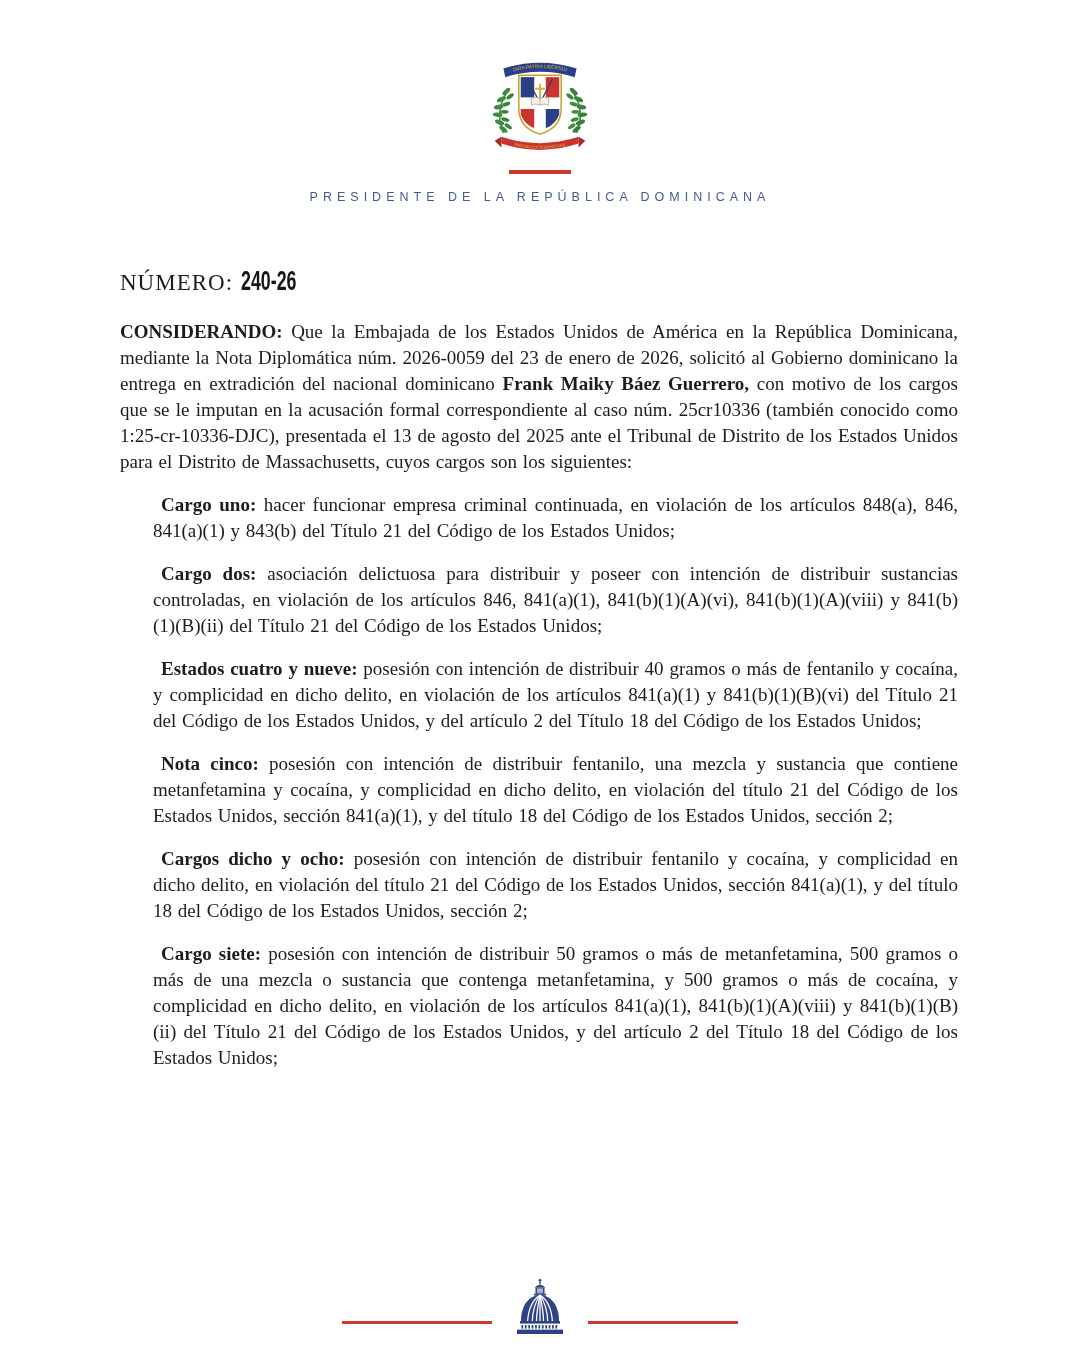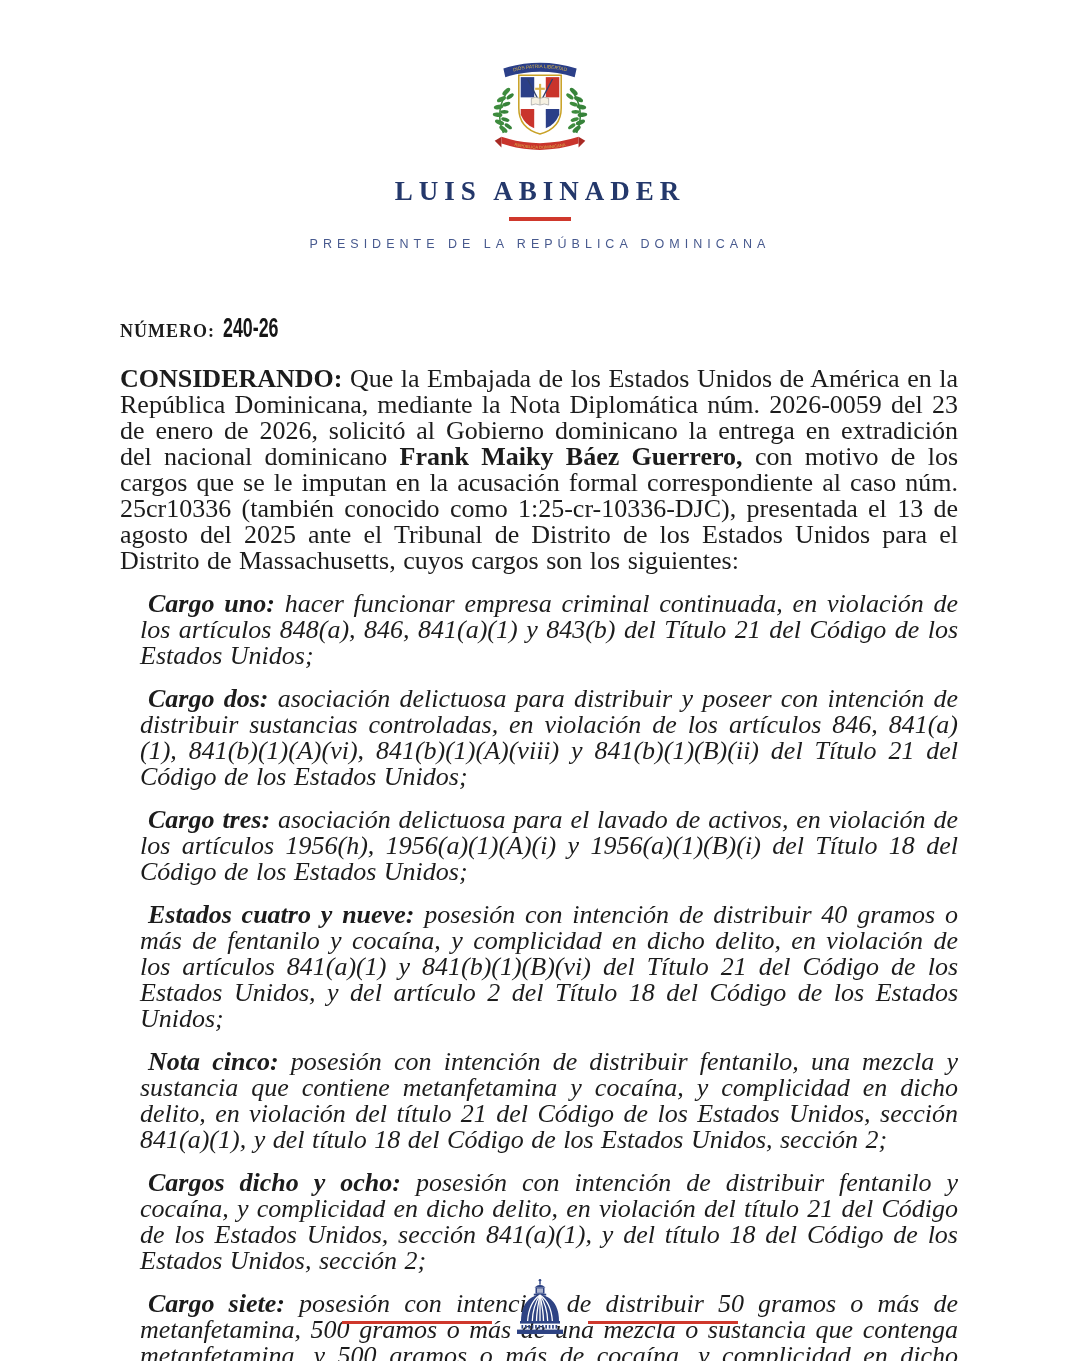--- a/index.html
+++ b/index.html
@@ -47,50 +47,49 @@
     font-size:12.5px;
     letter-spacing:5px;
     color:var(--subtitle_blue);
   }
   
   .doc-number{
     margin:62px 0 0 120px;
     white-space:nowrap;
   }
   .doc-number-label{
-    font-weight:bold;
-    font-size:18px;
+    font-weight:normal;
+    font-size:23px;
     letter-spacing:1px;
   }
   .doc-number-value{
     display:inline-block;
     font-family:"Liberation Sans", sans-serif;
     font-weight:bold;
     font-size:27px;
     letter-spacing:0px;
     transform:scaleX(.66);
     transform-origin:left 70%;
     margin-left:4px;
     color:#161616;
   }
   
   .doc-body{
     margin:22px 122px 0 120px;
   }
   .para{
     margin:0 0 17px 0;
     text-align:justify;
-    font-size:26px;
+    font-size:19px;
     line-height:26px;
     word-spacing:1px;
   }
   .para.indent{
-    margin-left:20px;
+    margin-left:33px;
     text-indent:8px;
-    font-style:italic;
   }
   .b{font-weight:bold;}
   
   .footer{
     position:absolute;
     left:0;right:0;bottom:21px;
     display:flex;
     justify-content:center;
     align-items:flex-end;
     column-gap:16px;
@@ -172,35 +171,33 @@
         <path class="c-navy" d="M66,57 L80,57 L80,63 Q75,74 66,77 Z"></path>
         <line x1="47" y1="26" x2="58" y2="47" stroke="#30406e" stroke-width="1.4"></line>
         <line x1="73" y1="26" x2="62" y2="47" stroke="#30406e" stroke-width="1.4"></line>
         <rect class="c-gold" x="59" y="31" width="2.2" height="15"></rect>
         <rect class="c-gold" x="55" y="35" width="10" height="2.2"></rect>
         <path d="M51,46 Q55.5,43.8 60,46 Q64.5,43.8 69,46 L69,53 Q64.5,50.8 60,53 Q55.5,50.8 51,53 Z" fill="#f6f1e2" stroke="#8a8a8a" stroke-width="0.6"></path>
         <line x1="60" y1="45.4" x2="60" y2="52.6" stroke="#8a8a8a" stroke-width="0.6"></line>
       </g>
     </svg>
 
-    <h1 class="president-name">LUIS ABINADER</h1>
     <div class="red-divider"></div>
     <div class="president-title">PRESIDENTE DE LA REPÚBLICA DOMINICANA</div>
   </div>
 
   <div class="doc-number">
     <span class="doc-number-label">NÚMERO:</span>
     <span class="doc-number-value">240-26</span>
   </div>
 
   <div class="doc-body" id="doc-body">
       <p class="para"><span class="b">CONSIDERANDO: </span><span>Que la Embajada de los Estados Unidos de América en la República Dominicana, mediante la Nota Diplomática núm. 2026-0059 del 23 de enero de 2026, solicitó al Gobierno dominicano la entrega en extradición del nacional dominicano </span><span class="b">Frank Maiky Báez Guerrero,</span><span> con motivo de los cargos que se le imputan en la acusación formal correspondiente al caso núm. 25cr10336 (también conocido como 1:25-cr-10336-DJC), presentada el 13 de agosto del 2025 ante el Tribunal de Distrito de los Estados Unidos para el Distrito de Massachusetts, cuyos cargos son los siguientes:</span></p>
       <p class="para indent"><span class="b">Cargo uno: </span><span>hacer funcionar empresa criminal continuada, en violación de los artículos 848(a), 846, 841(a)(1) y 843(b) del Título 21 del Código de los Estados Unidos;</span></p>
       <p class="para indent"><span class="b">Cargo dos: </span><span>asociación delictuosa para distribuir y poseer con intención de distribuir sustancias controladas, en violación de los artículos 846, 841(a)(1), 841(b)(1)(A)(vi), 841(b)(1)(A)(viii) y 841(b)(1)(B)(ii) del Título 21 del Código de los Estados Unidos;</span></p>
-      <p class="para indent"><span class="b">Cargo tres: </span><span>asociación delictuosa para el lavado de activos, en violación de los artículos 1956(h), 1956(a)(1)(A)(i) y 1956(a)(1)(B)(i) del Título 18 del Código de los Estados Unidos;</span></p>
       <p class="para indent"><span class="b">Estados cuatro y nueve: </span><span>posesión con intención de distribuir 40 gramos o más de fentanilo y cocaína, y complicidad en dicho delito, en violación de los artículos 841(a)(1) y 841(b)(1)(B)(vi) del Título 21 del Código de los Estados Unidos, y del artículo 2 del Título 18 del Código de los Estados Unidos;</span></p>
       <p class="para indent"><span class="b">Nota cinco: </span><span>posesión con intención de distribuir fentanilo, una mezcla y sustancia que contiene metanfetamina y cocaína, y complicidad en dicho delito, en violación del título 21 del Código de los Estados Unidos, sección 841(a)(1), y del título 18 del Código de los Estados Unidos, sección 2;</span></p>
       <p class="para indent"><span class="b">Cargos dicho y ocho: </span><span>posesión con intención de distribuir fentanilo y cocaína, y complicidad en dicho delito, en violación del título 21 del Código de los Estados Unidos, sección 841(a)(1), y del título 18 del Código de los Estados Unidos, sección 2;</span></p>
       <p class="para indent"><span class="b">Cargo siete: </span><span>posesión con intención de distribuir 50 gramos o más de metanfetamina, 500 gramos o más de una mezcla o sustancia que contenga metanfetamina, y 500 gramos o más de cocaína, y complicidad en dicho delito, en violación de los artículos 841(a)(1), 841(b)(1)(A)(viii) y 841(b)(1)(B)(ii) del Título 21 del Código de los Estados Unidos, y del artículo 2 del Título 18 del Código de los Estados Unidos;</span></p>
     </div>
 
   <div class="footer">
     <span class="fline"></span>
     <svg class="dome" viewBox="0 0 64 62" aria-hidden="true">
       <circle class="c-dome" cx="32" cy="2.2" r="1.3"></circle>

